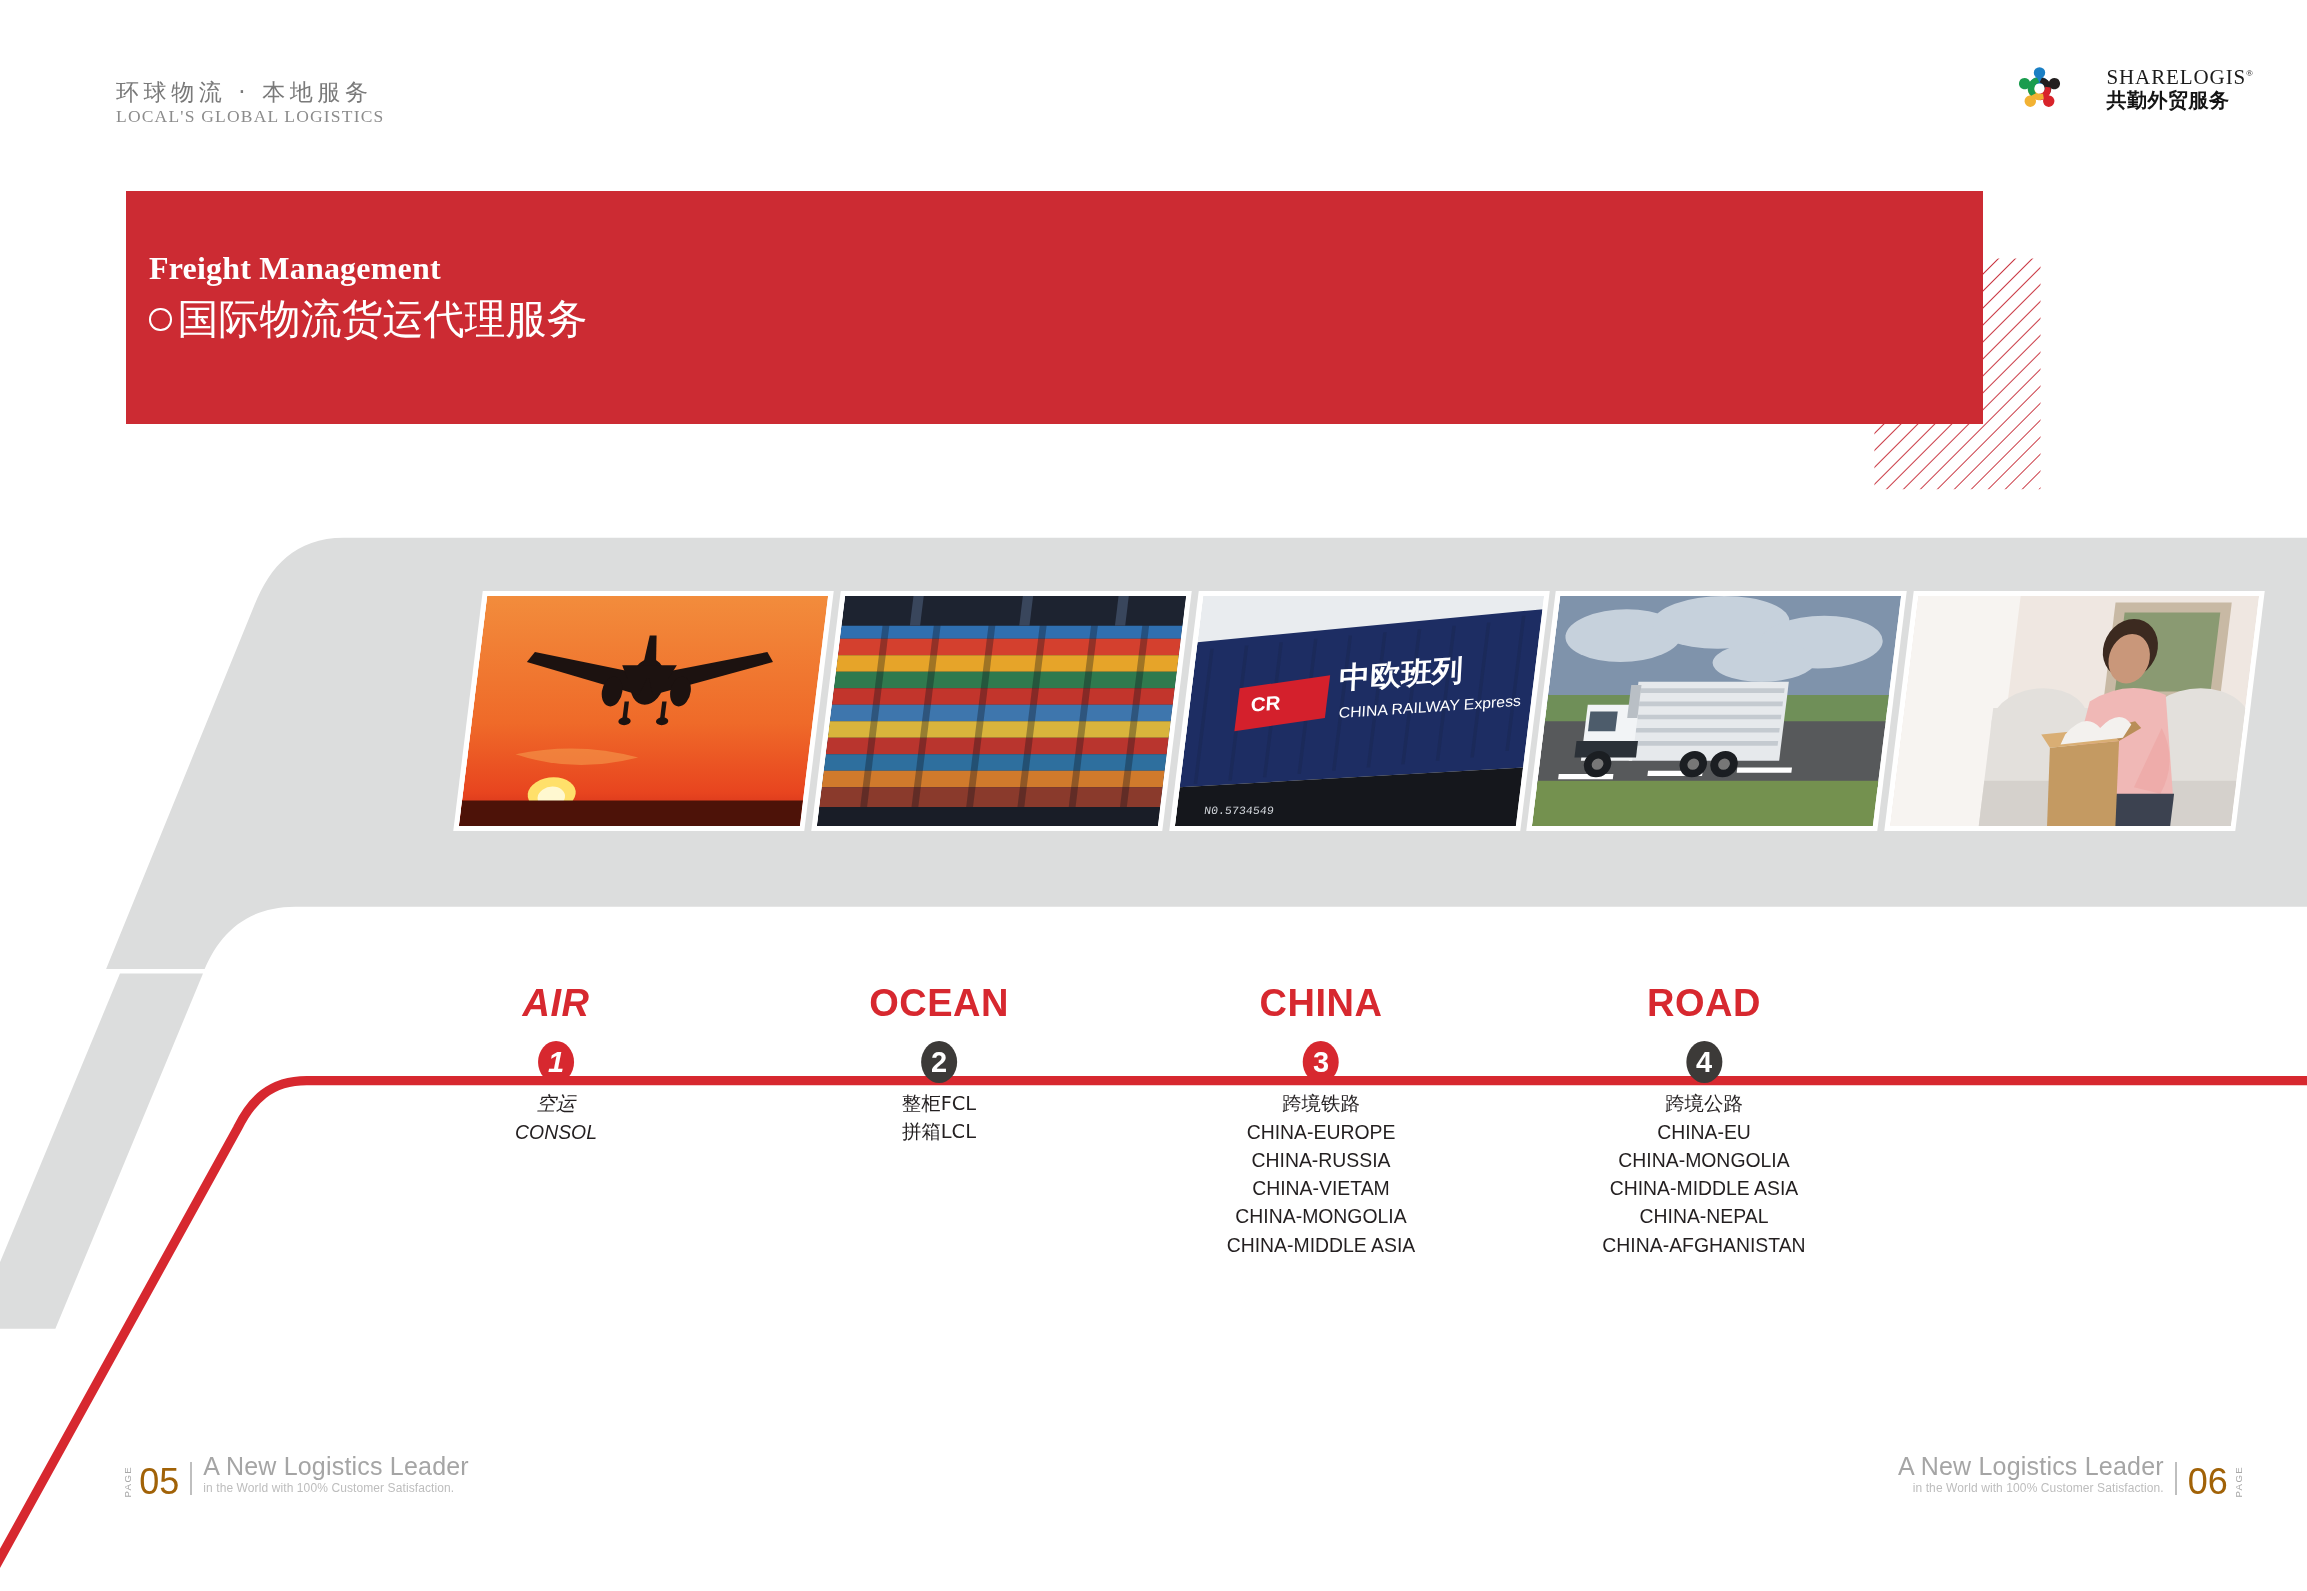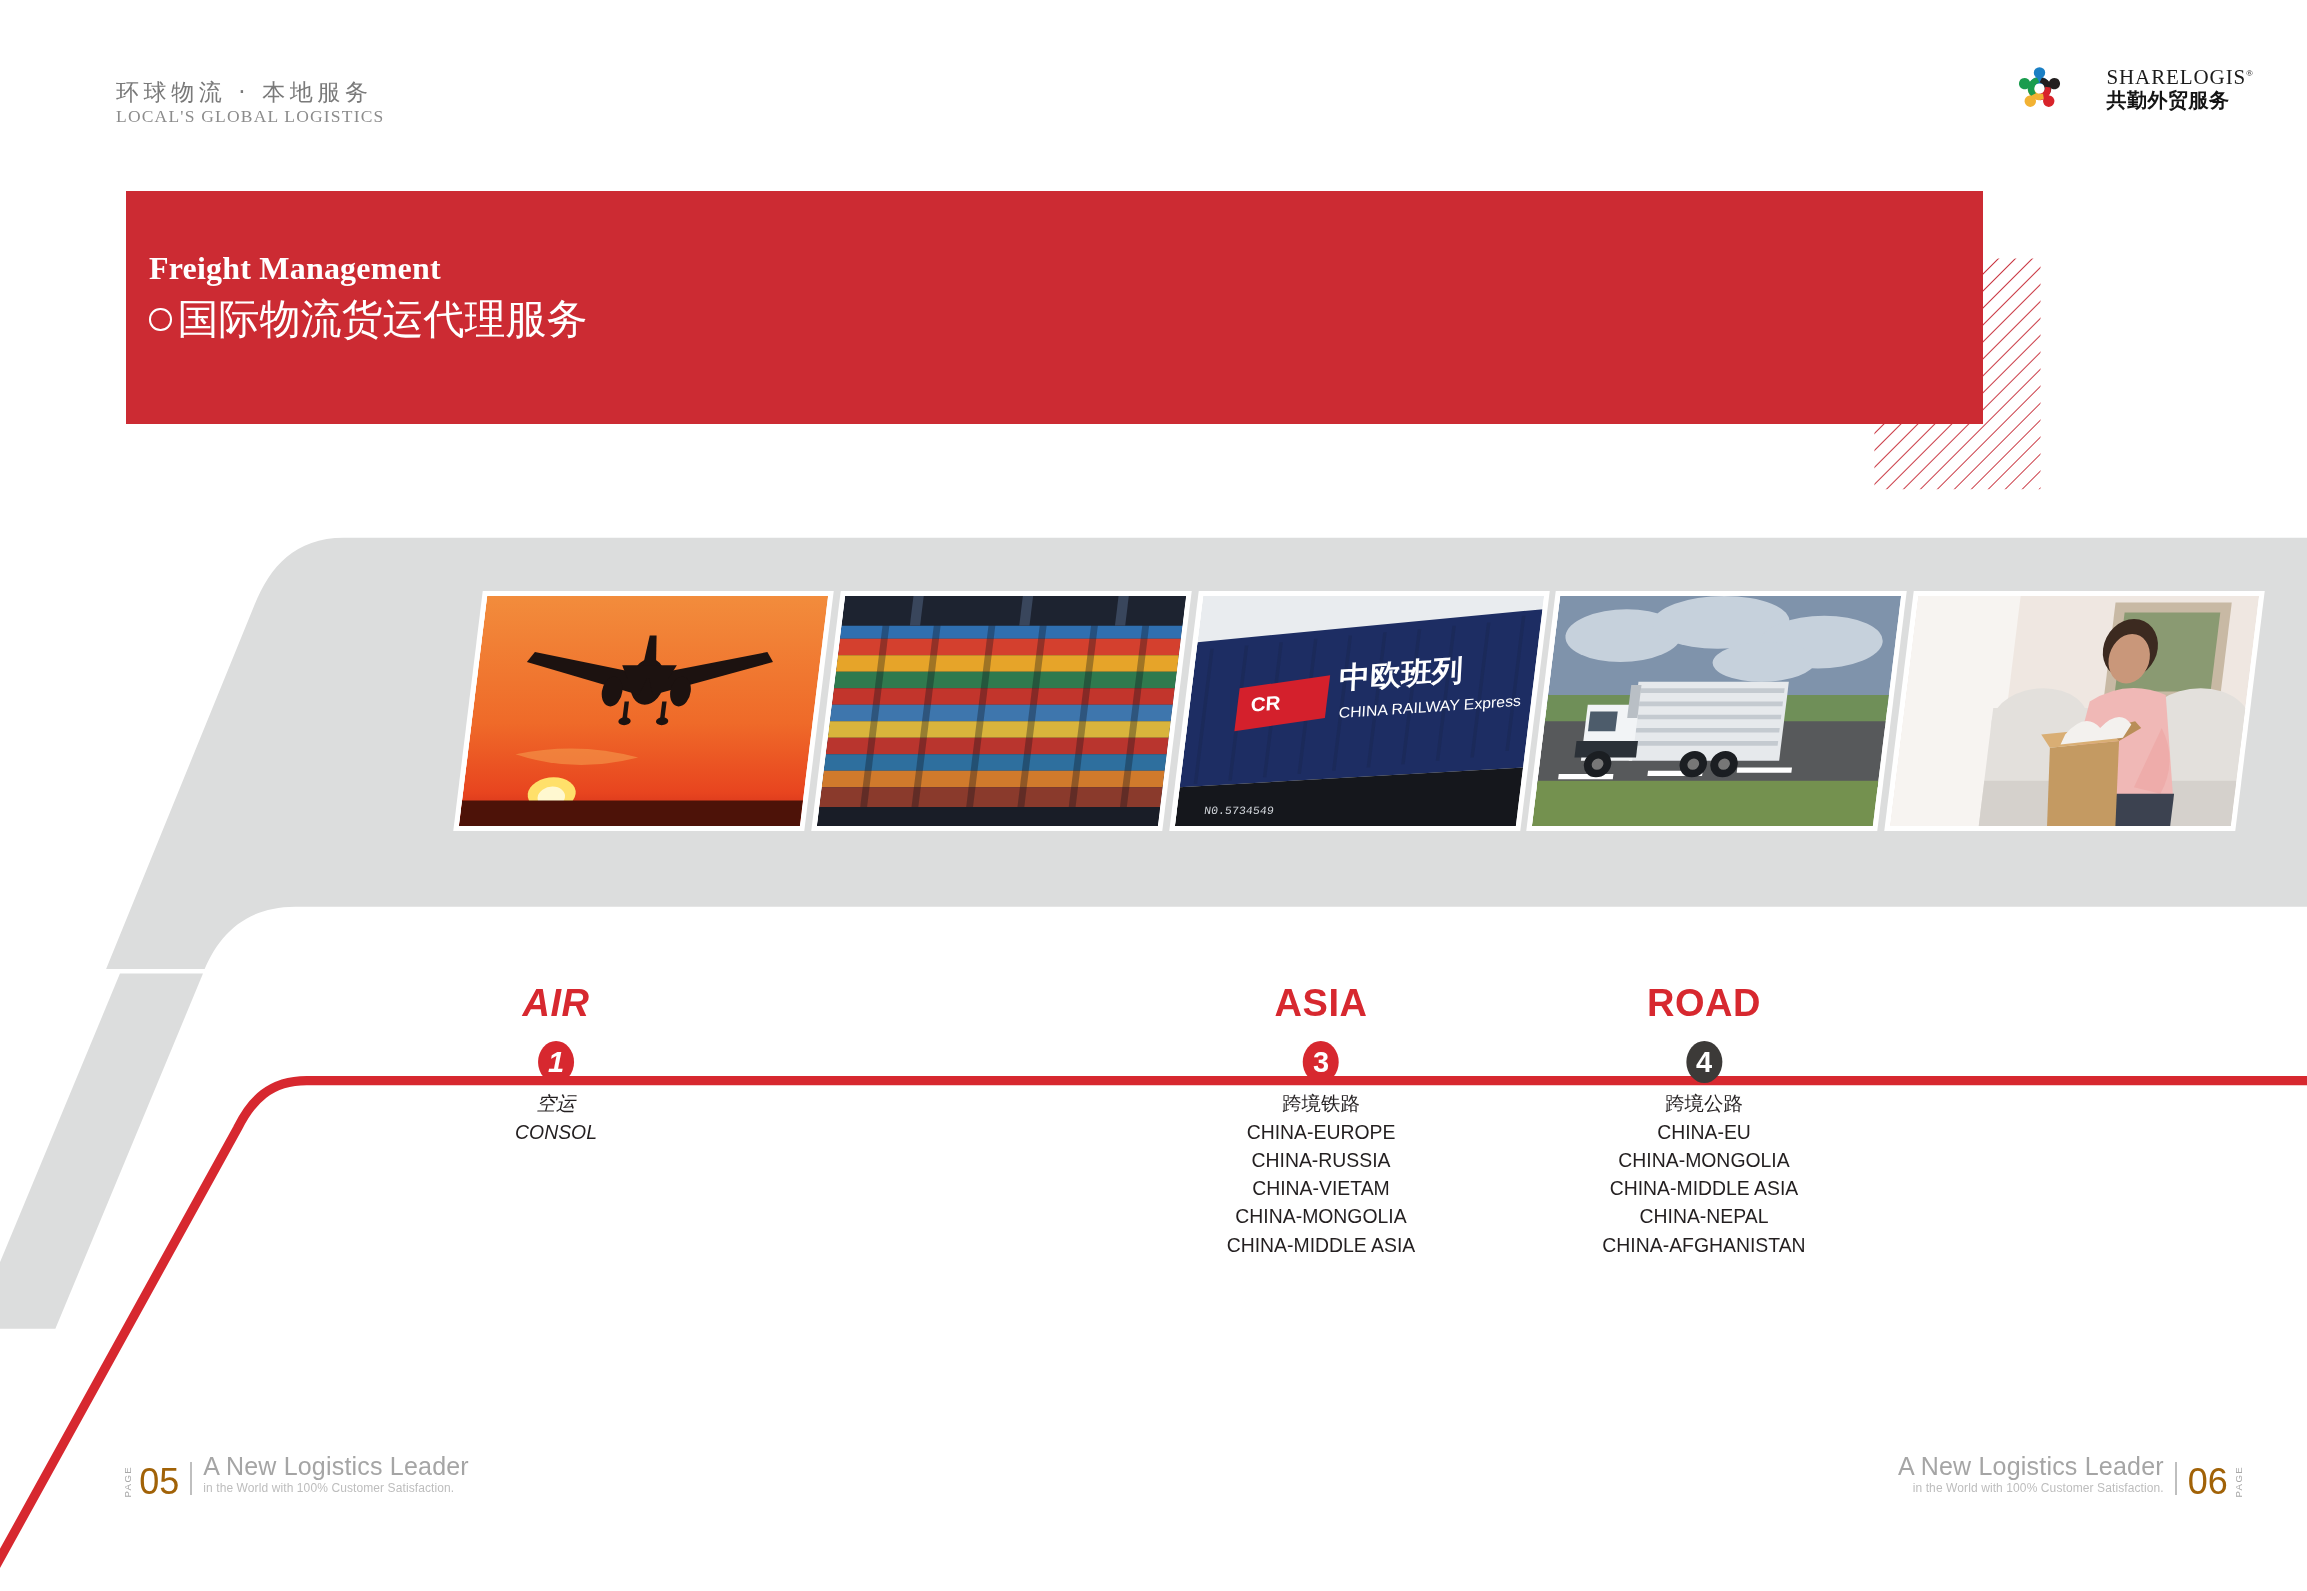--- a/index.html
+++ b/index.html
@@ -363,23 +363,32 @@
     <div class="col" style="left:556px;top:984px;font-style:italic;">
       <div class="col-title">AIR</div>
       <div style="height:19.4px"></div>
       <div class="dot red">1</div>
       <div class="col-list">
         <div class="cn">空运</div>
         <div>CONSOL</div>
       </div>
     </div>
 
+    <div class="col" style="left:939px;top:984px;">
+      <div class="col-title">OCEAN</div>
+      <div style="height:19.4px"></div>
+      <div class="dot dark">2</div>
+      <div class="col-list">
+        <div class="cn">整柜FCL</div>
+        <div class="cn">拼箱LCL</div>
+      </div>
+    </div>
 
     <div class="col" style="left:1321px;top:984px;">
-      <div class="col-title">ASIA</div>
+      <div class="col-title">CHINA</div>
       <div style="height:19.4px"></div>
       <div class="dot red">3</div>
       <div class="col-list">
         <div class="cn">跨境铁路</div>
         <div>CHINA-EUROPE</div>
         <div>CHINA-RUSSIA</div>
         <div>CHINA-VIETAM</div>
         <div>CHINA-MONGOLIA</div>
         <div>CHINA-MIDDLE ASIA</div>
       </div>

